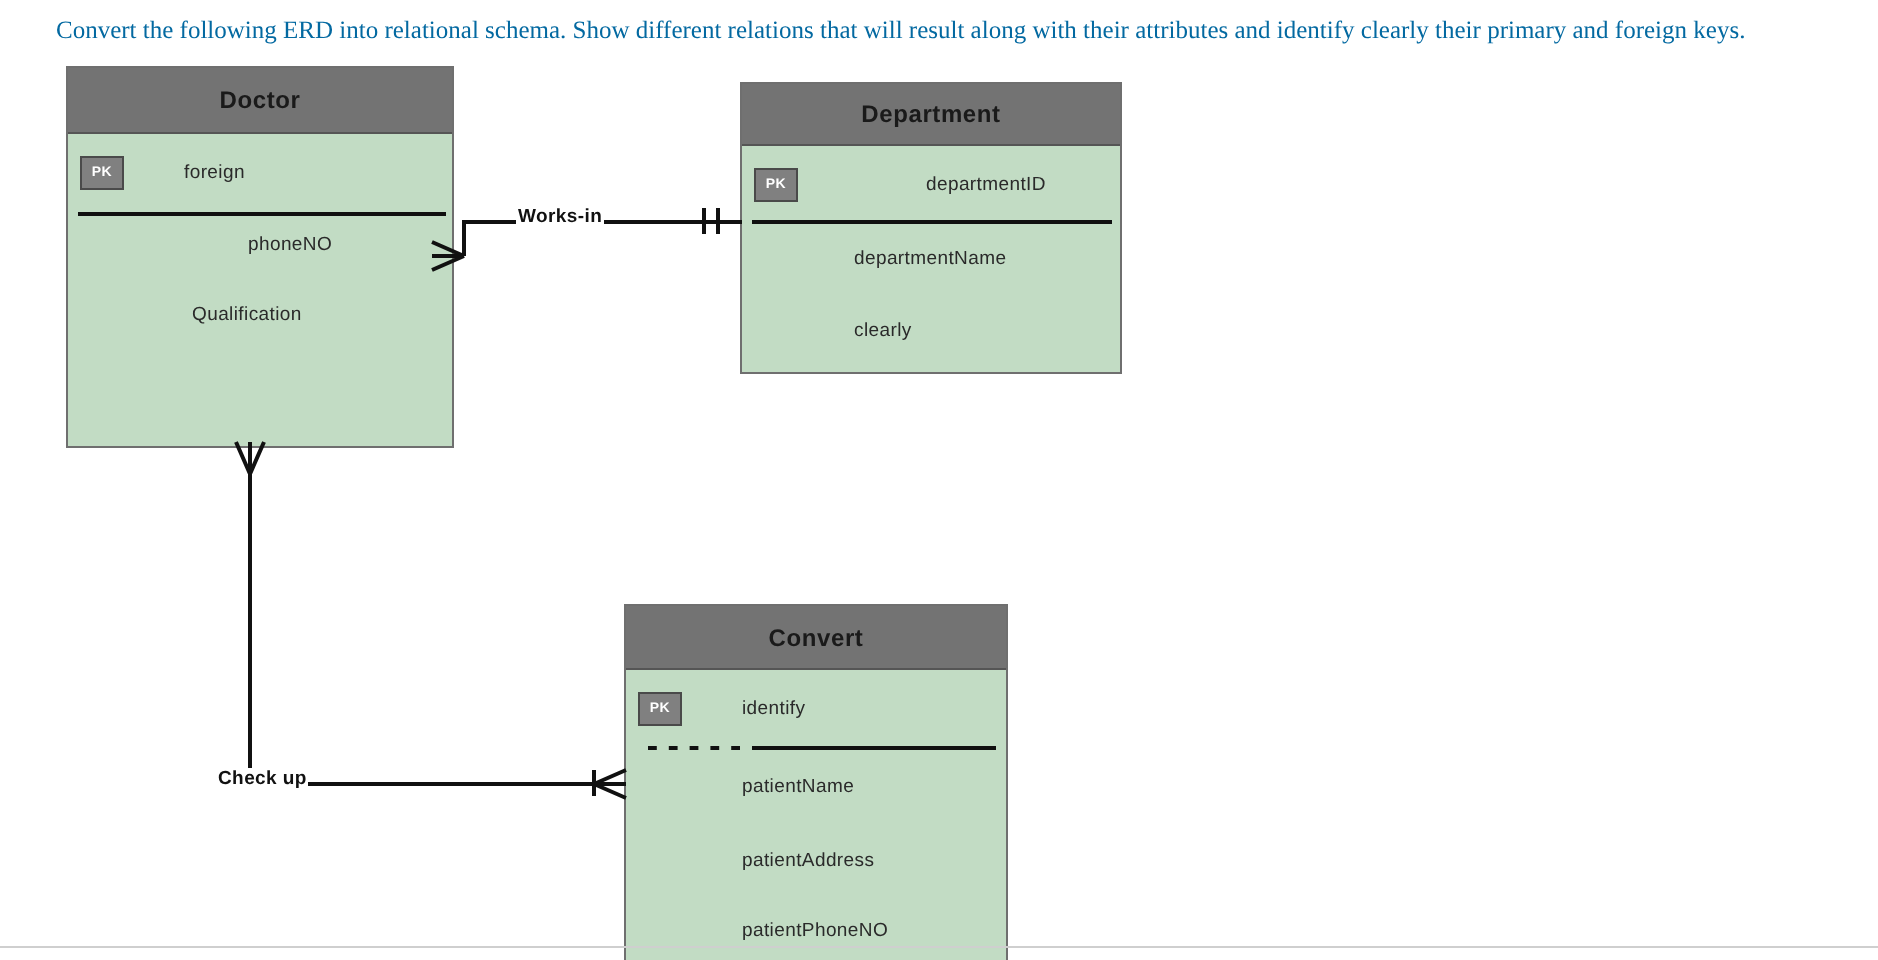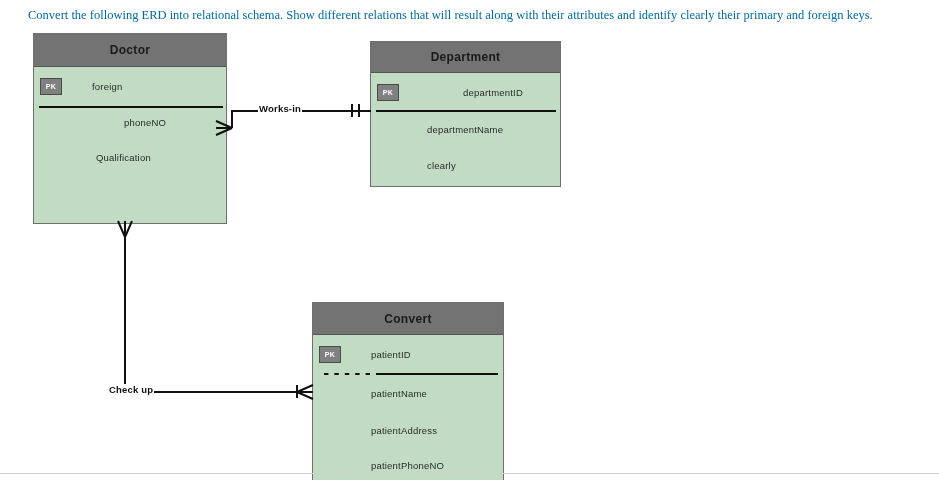--- a/index.html
+++ b/index.html
@@ -199,21 +199,21 @@
 
     </div>
   </div>
 
   <div class="entity" style="left:312px; top:302px; width:192px; height:185px;">
     <div class="entity-header" style="height:32px;">Convert</div>
     <div class="entity-body" style="height:150px;">
 
       <div class="attr-row" style="height:38px;">
         <div class="pk-badge" style="left:6px; top:11px;">PK</div>
-        <span class="attr-label" style="margin-left:58px;">patientID</span>
+        <span class="attr-label" style="margin-left:58px;">identify</span>
       </div>
 
       <div class="pk-separator dashed-left" style="left:5px; top:38px; width:180px;"></div>
 
       <div class="attr-row" style="height:40px;">
         <span class="attr-label" style="margin-left:58px;">patientName</span>
       </div>
 
       <div class="attr-row" style="height:35px;">
         <span class="attr-label" style="margin-left:58px;">patientAddress</span>

